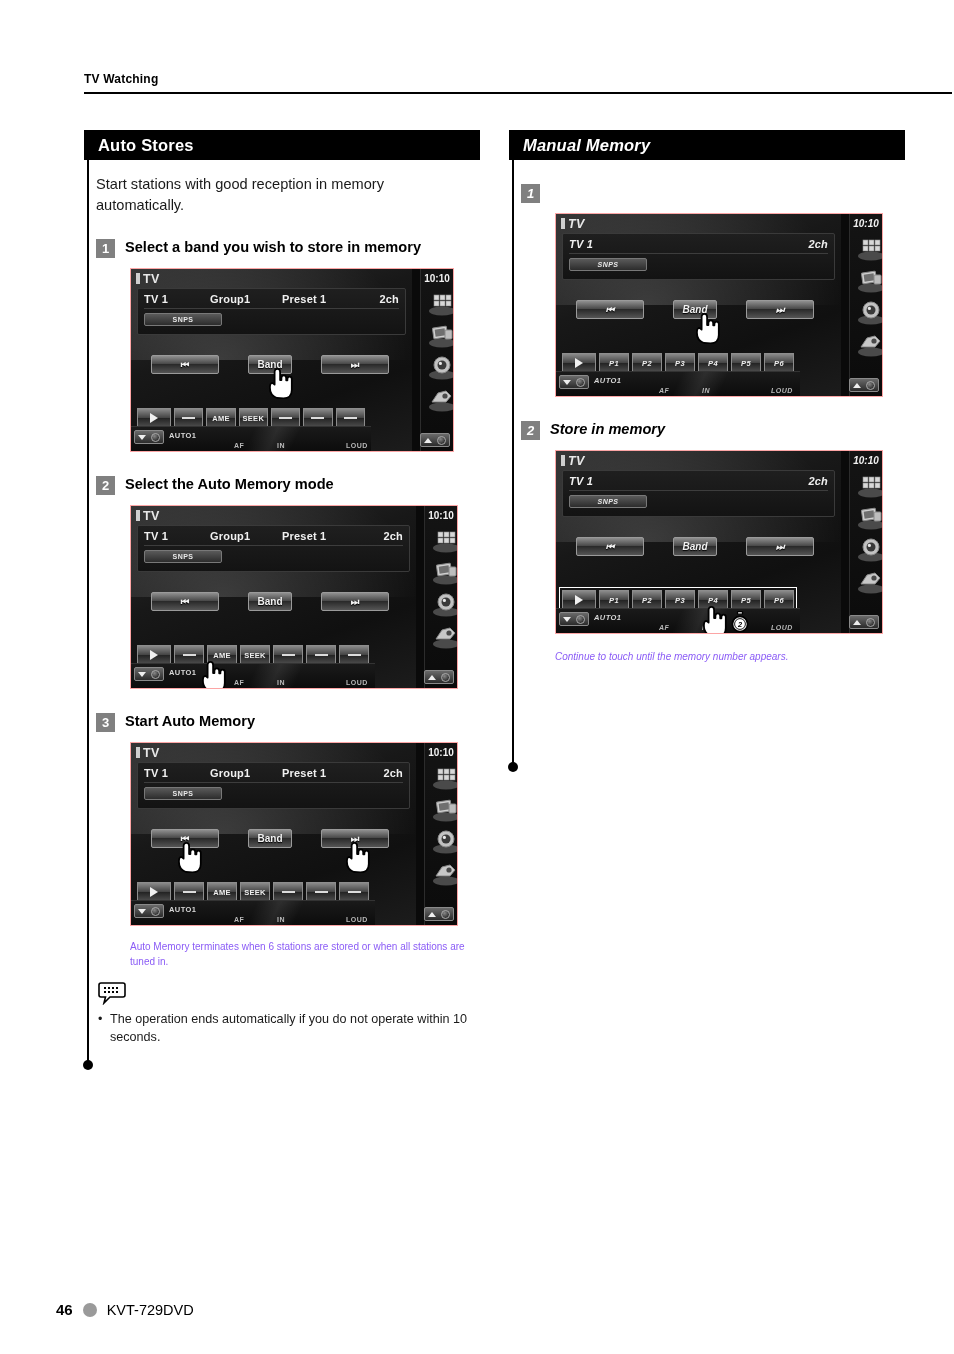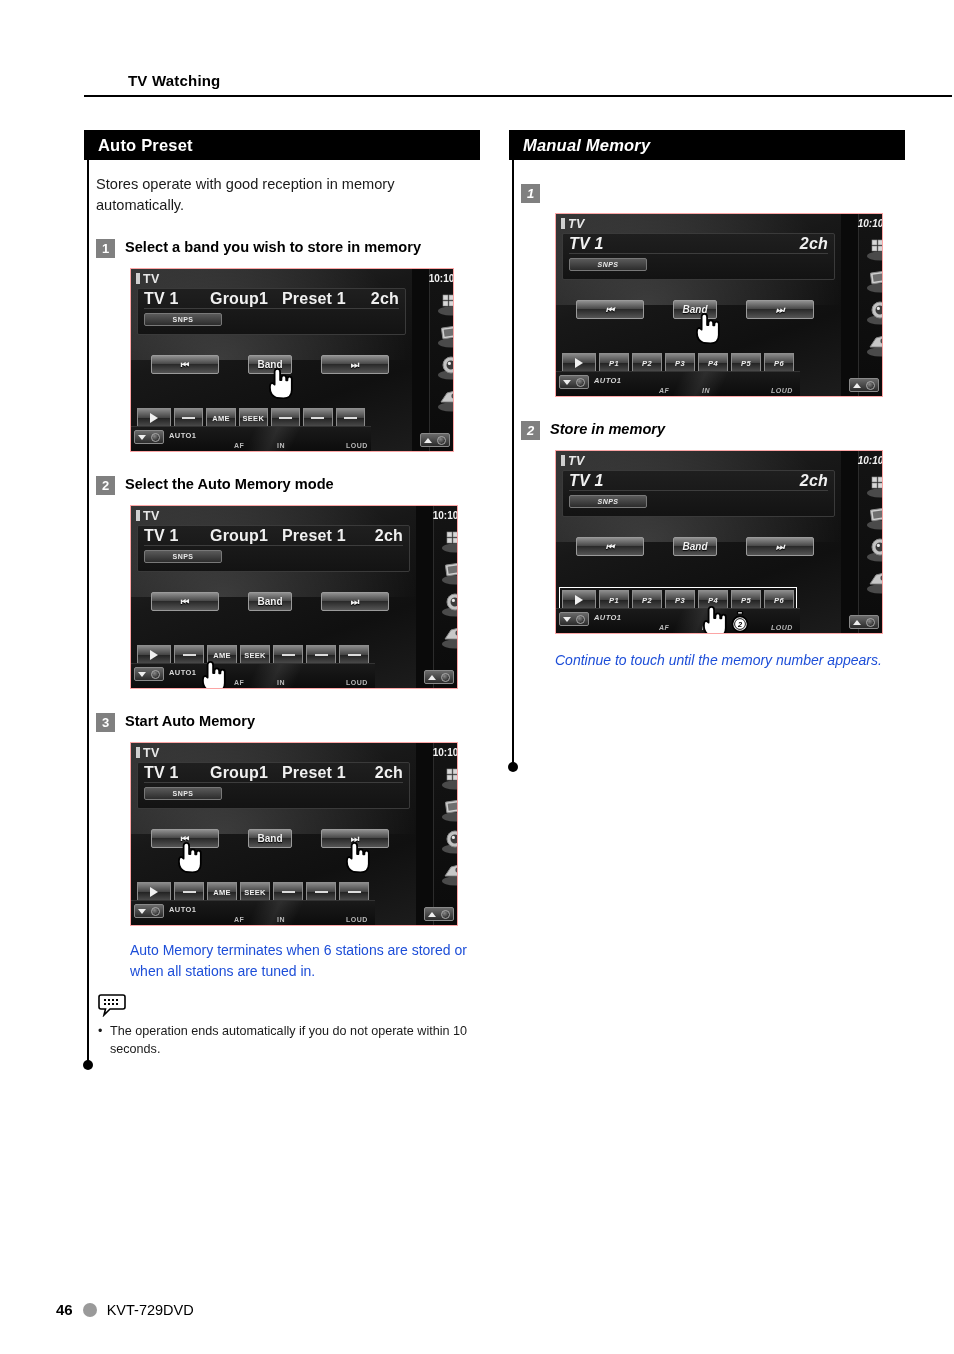--- a/index.html
+++ b/index.html
@@ -10,22 +10,22 @@
     color: #000;
     overflow: hidden;
   }
   .page { position: relative; width: 954px; height: 1354px; }
 
   
   .runhead {
     position: absolute; left: 84px; top: 72px; width: 868px;
   }
   .runhead .rh-text {
-    font-size: 15px; font-weight: bold; letter-spacing: .2px;
-    padding-bottom: 6px; display: block; margin-left: 44px;
+    font-size: 12px; font-weight: bold; letter-spacing: .2px;
+    padding-bottom: 6px; display: block;
   }
   .runhead .rh-rule {
     display: block; height: 1.6px; background: #000; width: 868px;
   }
 
   
   .cols { position: absolute; left: 84px; top: 130px; width: 868px; height: 960px; }
   .col { position: absolute; top: 0; width: 396px; }
   .col-left  { left: 0px; }
   .col-right { left: 425px; font-style: italic; }
@@ -53,21 +53,21 @@
   .step-num {
     flex: 0 0 auto; width: 19px; height: 19px; background: #808080; color: #fff;
     font-size: 13px; font-weight: bold; display: flex; align-items: center;
     justify-content: center; margin-top: 2px;
   }
   .step-title {
     margin-left: 10px; font-size: 14.6px; font-weight: bold; line-height: 1.38;
     width: 330px;
   }
   .note-para {
-    margin: 14px 0 0 46px; font-size: 14px; line-height: 1.45; width: 346px; color: #1d4ed8;
+    margin: 14px 0 0 46px; font-size: 10px; line-height: 1.45; width: 346px; color: #8b5cf6;
   }
   .note-para.tight { margin-top: 16px; }
 
   
   .noteicon { margin: 12px 0 0 14px; }
   .bullets { margin: 6px 0 0 14px; }
   .bullet-row { display: flex; font-size: 12.6px; line-height: 1.4; width: 374px; color:#1a1a1a; }
   .bullet-dot { flex: 0 0 12px; text-align: left; }
   .bullet-txt { flex: 1 1 auto; }
 
@@ -101,21 +101,21 @@
   }
   
   .tv-info {
     position: absolute; left: 6px; right: 6px; top: 19px; height: 47px;
     background: linear-gradient(180deg,#1f1f1f,#131313);
     border: 1px solid #3a3a3a; border-radius: 2px; z-index: 3;
   }
   .tv-info-row {
     position: absolute; left: 6px; right: 6px; top: 2px; height: 15px;
     display: flex; align-items: center;
-    font-size: 16px; font-weight: bold; color: #f0f0f0; letter-spacing: .2px; justify-content: center;
+    font-size: 11px; font-weight: bold; color: #f0f0f0; letter-spacing: .2px; justify-content: center;
   }
   .tv-info-row .f-band   { width: 66px; }
   .tv-info-row .f-group  { width: 72px; }
   .tv-info-row .f-preset { width: 86px; }
   .tv-info-row .f-ch     { margin-left: auto; }
   .tv-info-sep {
     position:absolute; left:6px; right:6px; top:19px; height:1px; background:#3d3d3d;
   }
   .tv-snps {
     position: absolute; left: 6px; top: 24px; width: 78px; height: 13px;
@@ -178,21 +178,21 @@
   .vol-left .caret-d { width:0;height:0;border-top:5px solid #eee;border-left:4px solid transparent;border-right:4px solid transparent;}
   .vol-left .knob { width:9px;height:9px;border-radius:50%;background:radial-gradient(circle at 35% 30%,#888,#101010);border:1px solid #aaa;}
   .auto1 { position:absolute; left:38px; top:4px; font-size:7.5px; font-weight:bold; color:#d8d8d8; letter-spacing:.4px; }
   .st-lab { position:absolute; bottom:2px; font-size:7px; font-weight:bold; color:#b8b8b8; letter-spacing:.5px; }
   .st-af   { left: 103px; }
   .st-in   { left: 146px; }
   .st-loud { left: 215px; }
 
   
   .tv-rail {
-    position: absolute; right: 0; top: 0; width: 24px; bottom: 0;
+    position: absolute; right: 0; top: 0; width: 33px; bottom: 0;
     background: linear-gradient(180deg,#141414,#0b0b0b);
     border-left: 1px solid #2c2c2c;
   }
   .tv-clock {
     position:absolute; left:0; right:0; top:2px; height:14px;
     display:flex; align-items:center; justify-content:center;
     font-size:10px; font-weight:bold; color:#f2f2f2;
   }
   .rail-ico {
     position:absolute; left:3px; width:35px; height:31px;
@@ -239,24 +239,24 @@
   <div class="cols">
 
     <div class="col col-left">
 
       <div class="rail rail-left">
         <span class="rail-line"></span>
         <span class="rail-dot"></span>
       </div>
 
       <div class="secbar">
-        <span>Auto Preset</span>
-      </div>
-
-      <p class="intro">Stores operate with good reception in memory automatically.</p>
+        <span>Auto Stores</span>
+      </div>
+
+      <p class="intro">Start stations with good reception in memory automatically.</p>
 
       <div class="step">
         <span class="step-num">1</span>
         <span class="step-title">Select a band you wish to store in memory</span>
       </div>
 
       <div class="tvshot">
         <div class="tv-main">
           <div class="tv-title">TV</div>
           <div class="tv-info">

